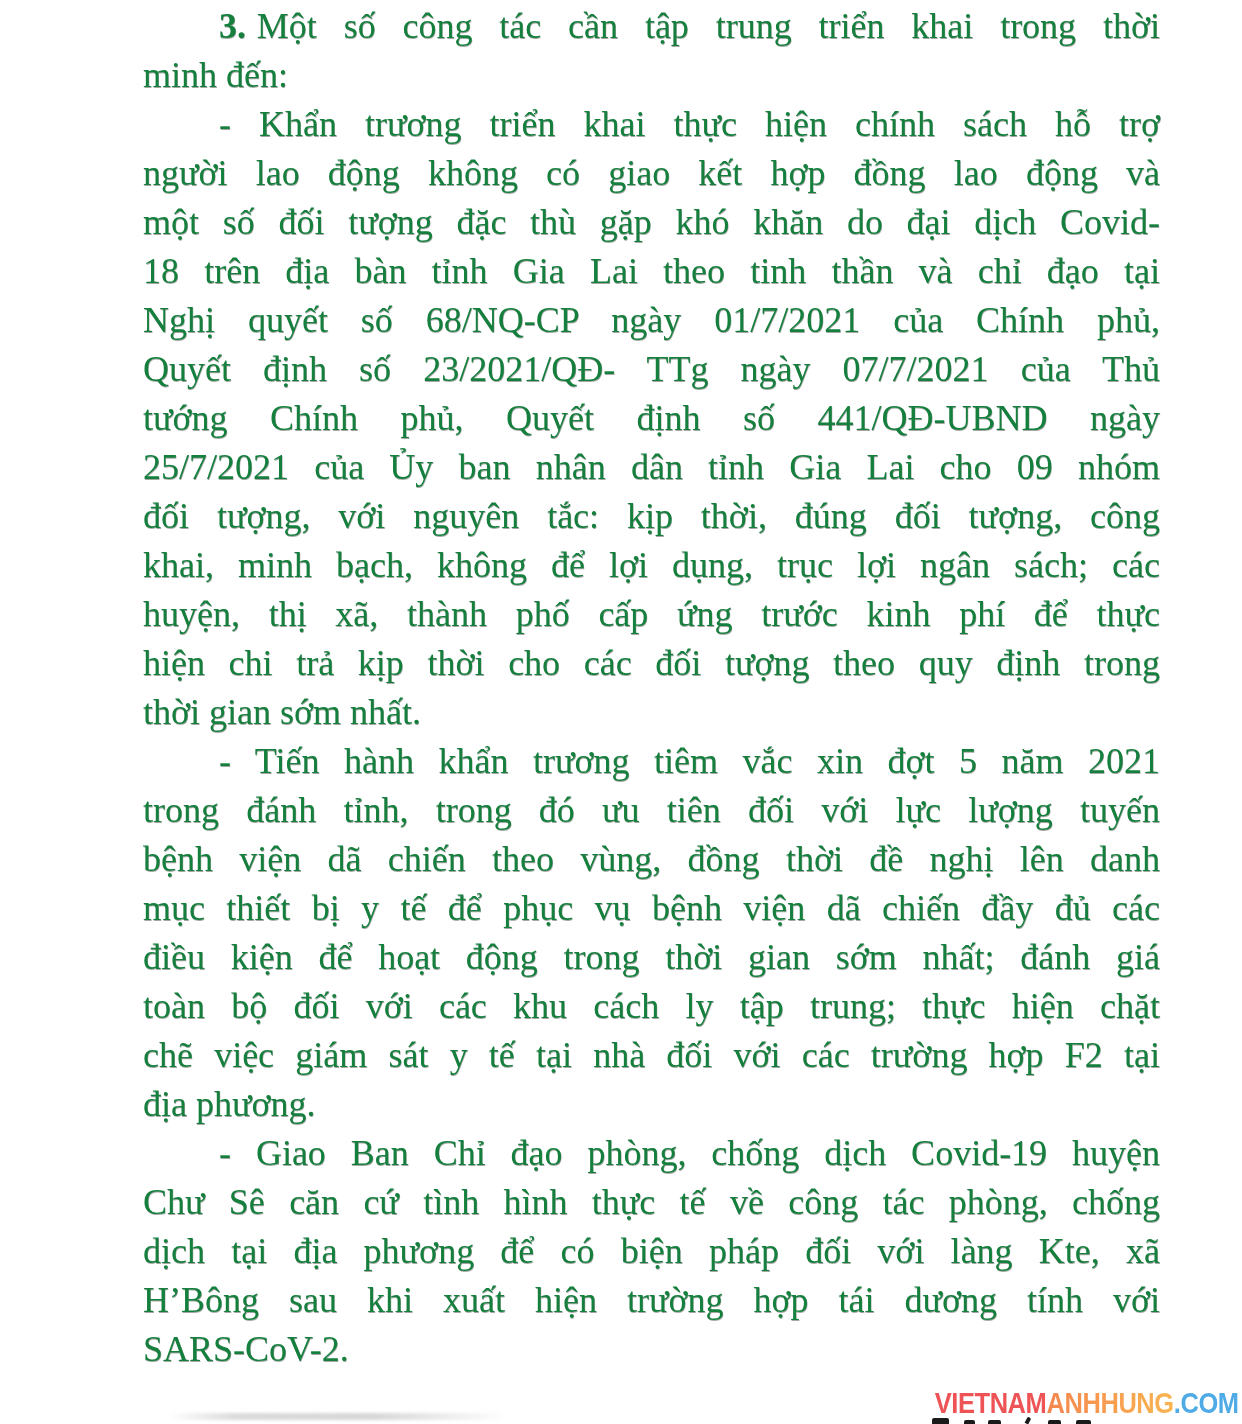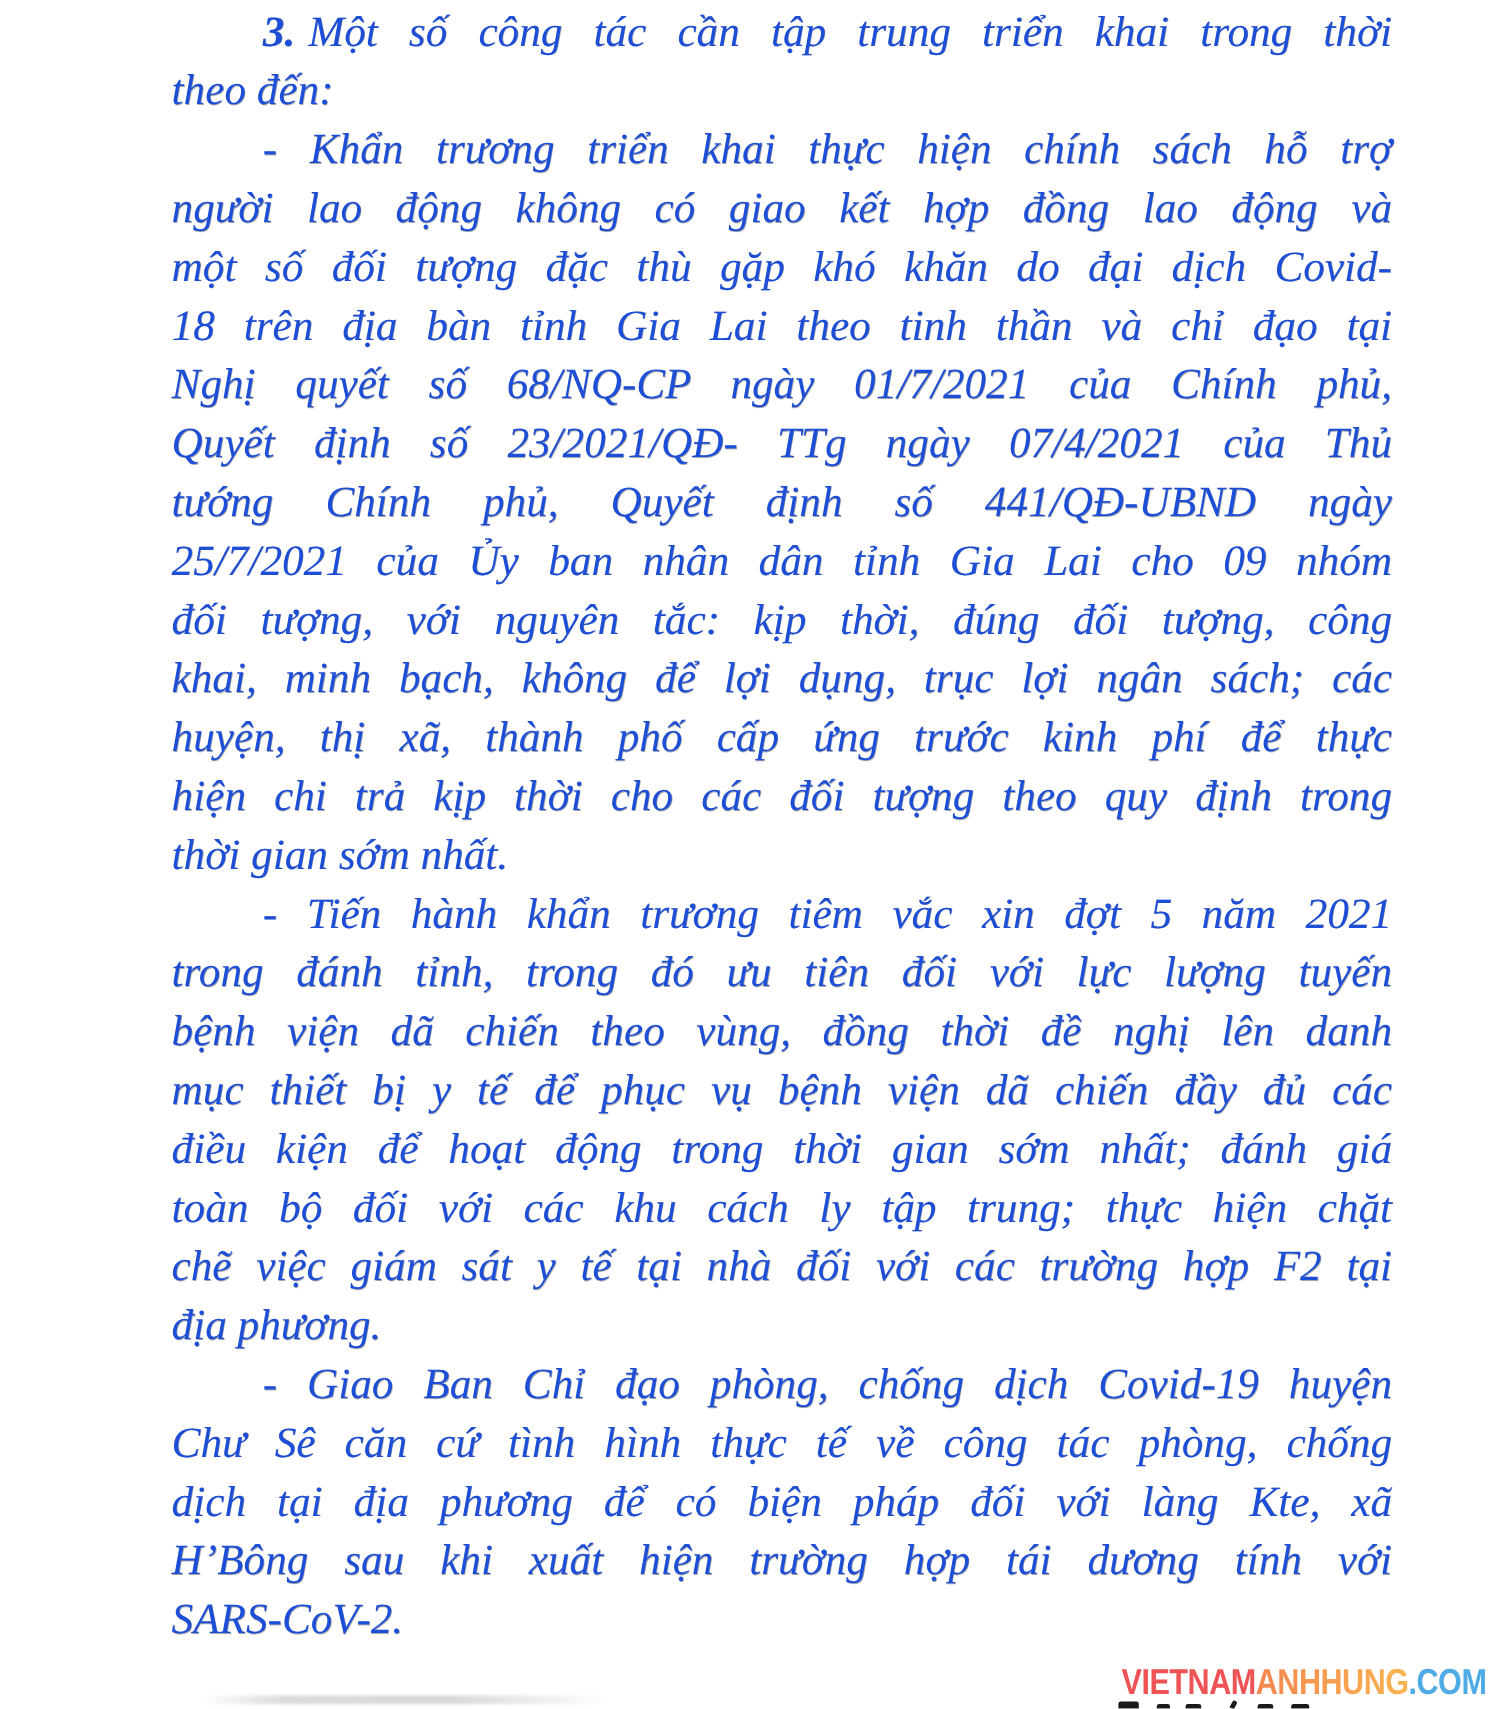--- a/index.html
+++ b/index.html
@@ -11,25 +11,24 @@
   .page {
     position: relative;
     width: 1242px; height: 1424px;
     background: #ffffff;
     overflow: hidden;
   }
   .text-block {
     position: absolute;
     left: 143px; top: 2px;
     width: 1017px;
-    color: #1d4ed8;
+    color: #15803d;
     font-size: 36px;
     line-height: 49px;
     text-shadow: 0.5px 0.5px 0 rgba(0,0,0,0.35);
-    font-style: italic;
   }
   .line {
     text-align: justify;
     text-align-last: justify;
     white-space: normal;
     height: 49px;
   }
   .line.end { text-align-last: left; }
   .line.indent { text-indent: 76px; }
   .b { font-weight: bold; margin-right: 0.30em; }
@@ -79,27 +78,27 @@
   .m4 { left: 98px;  top: 0px; width: 4px;  height: 7px; transform: rotate(28deg); }
   .m5 { left: 120px; top: 3px; width: 13px; height: 4px; }
   .m6 { left: 148px; top: 3px; width: 15px; height: 4px; }
 </style>
 </head>
 <body>
 
 <div class="page">
   <div class="text-block">
     <div class="line indent"><span class="b">3.</span><span>Một số công tác cần tập trung triển khai trong thời</span></div>
-    <div class="line end">theo đến:</div>
+    <div class="line end">minh đến:</div>
     <div class="line indent">- Khẩn trương triển khai thực hiện chính sách hỗ trợ</div>
     <div class="line">người lao động không có giao kết hợp đồng lao động và</div>
     <div class="line">một số đối tượng đặc thù gặp khó khăn do đại dịch Covid-</div>
     <div class="line">18 trên địa bàn tỉnh Gia Lai theo tinh thần và chỉ đạo tại</div>
     <div class="line">Nghị quyết số 68/NQ-CP ngày 01/7/2021 của Chính phủ,</div>
-    <div class="line">Quyết định số 23/2021/QĐ- TTg ngày 07/4/2021 của Thủ</div>
+    <div class="line">Quyết định số 23/2021/QĐ- TTg ngày 07/7/2021 của Thủ</div>
     <div class="line">tướng Chính phủ, Quyết định số 441/QĐ-UBND ngày</div>
     <div class="line">25/7/2021 của Ủy ban nhân dân tỉnh Gia Lai cho 09 nhóm</div>
     <div class="line">đối tượng, với nguyên tắc: kịp thời, đúng đối tượng, công</div>
     <div class="line">khai, minh bạch, không để lợi dụng, trục lợi ngân sách; các</div>
     <div class="line">huyện, thị xã, thành phố cấp ứng trước kinh phí để thực</div>
     <div class="line">hiện chi trả kịp thời cho các đối tượng theo quy định trong</div>
     <div class="line end">thời gian sớm nhất.</div>
     <div class="line indent">- Tiến hành khẩn trương tiêm vắc xin đợt 5 năm 2021</div>
     <div class="line">trong đánh tỉnh, trong đó ưu tiên đối với lực lượng tuyến</div>
     <div class="line">bệnh viện dã chiến theo vùng, đồng thời đề nghị lên danh</div>

